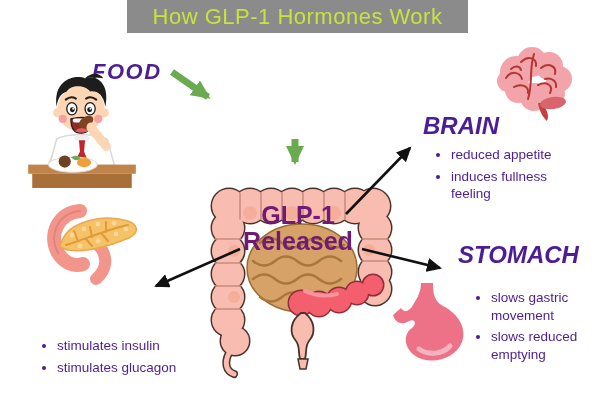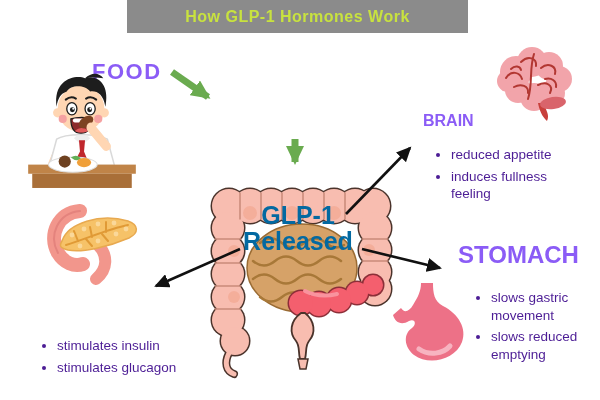--- a/index.html
+++ b/index.html
@@ -5,31 +5,31 @@
   html,body { margin:0; padding:0; background:#ffffff; }
   .canvas {
     position:relative; width:600px; height:400px; background:#ffffff;
     overflow:hidden; font-family:"Liberation Sans", sans-serif; color:#1c1c1c;
   }
   .title-banner {
     position:absolute; left:127px; top:0; width:341px; height:33px;
     background:#8b8b8b; display:flex; align-items:center; justify-content:center;
   }
   .title-banner span {
-    font-size:16px; font-weight:700; color:#c8e23f; letter-spacing:0.5px; white-space:nowrap;
+    font-size:22px; font-weight:400; color:#c8e23f; letter-spacing:0.5px; white-space:nowrap;
   }
-  .node-label { position:absolute; font-weight:700; color:#8b5cf6; white-space:nowrap; }
+  .node-label { position:absolute; font-weight:700; color:#4c1d95; white-space:nowrap;font-style:italic; }
   .food-label      { left:92px;  top:59px;  font-size:22px; letter-spacing:1.5px; }
   .intestine-label { left:236px; top:100px; font-size:21px; letter-spacing:0.5px; }
-  .brain-label     { left:423px; top:112px; font-size:16px; }
+  .brain-label     { left:423px; top:112px; font-size:24px; }
   .stomach-label   { left:458px; top:241px; font-size:24px; }
   .pancreas-label  { left:32px;  top:295px; font-size:24px; }
   .glp-text {
     position:absolute; left:208px; top:202px; width:180px; text-align:center;
-    font-size:25px; font-weight:800; line-height:1.05; color:#0369a1;
+    font-size:25px; font-weight:800; line-height:1.05; color:#701a75;
   }
   .bullets { position:absolute; margin:0; padding-left:17px; font-size:13.5px; line-height:1.3; color:#4c1d95; }
   .bullets li { margin-bottom:4px; }
   .brain-bullets    { left:434px; top:146px; width:122px; }
   .stomach-bullets  { left:474px; top:289px; width:108px; }
   .pancreas-bullets { left:40px;  top:327px; width:175px;margin-top:10px; }
   .illus { position:absolute; }
   .illus svg { display:block; }
   .boy-illus      { left:26px;  top:60px;  width:112px; height:130px; }
   .brain-illus    { left:487px; top:41px;  width:90px;  height:80px;  }

